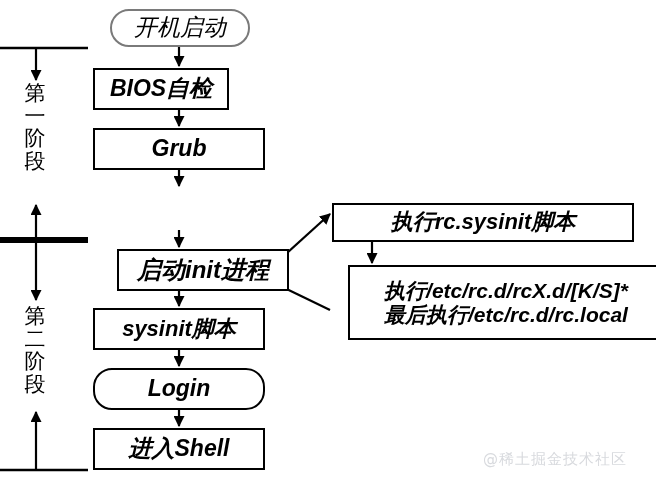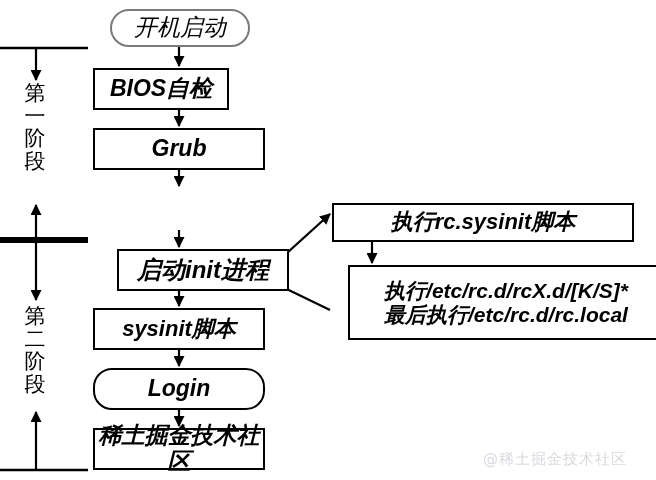--- a/index.html
+++ b/index.html
@@ -115,21 +115,21 @@
 
   <div class="node" style="left:93px; top:128px; width:172px; height:42px; font-size:23px;">Grub</div>
 
 
   <div class="node" style="left:93px; top:249px; width:172px; height:42px; font-size:24px;margin-left:24px;">启动init进程</div>
 
   <div class="node" style="left:93px; top:308px; width:172px; height:42px; font-size:22px;">sysinit脚本</div>
 
   <div class="node" style="left:93px; top:368px; width:172px; height:42px; font-size:23px;border-radius:19px;">Login</div>
 
-  <div class="node" style="left:93px; top:428px; width:172px; height:42px; font-size:23px;">稀土掘金技术社区</div>
+  <div class="node" style="left:93px; top:428px; width:172px; height:42px; font-size:23px;">进入Shell</div>
 
   <div class="node" style="left:332px; top:203px; width:302px; height:39px; font-size:22px;">执行rc.sysinit脚本</div>
 
   <div class="node" style="left:348px; top:265px; width:316px; height:75px; font-size:21px;">执行/etc/rc.d/rcX.d/[K/S]*
 最后执行/etc/rc.d/rc.local</div>
 
   <div class="stage-label" style="left:18px; top:82px;">第
 一
 阶
 段</div>

